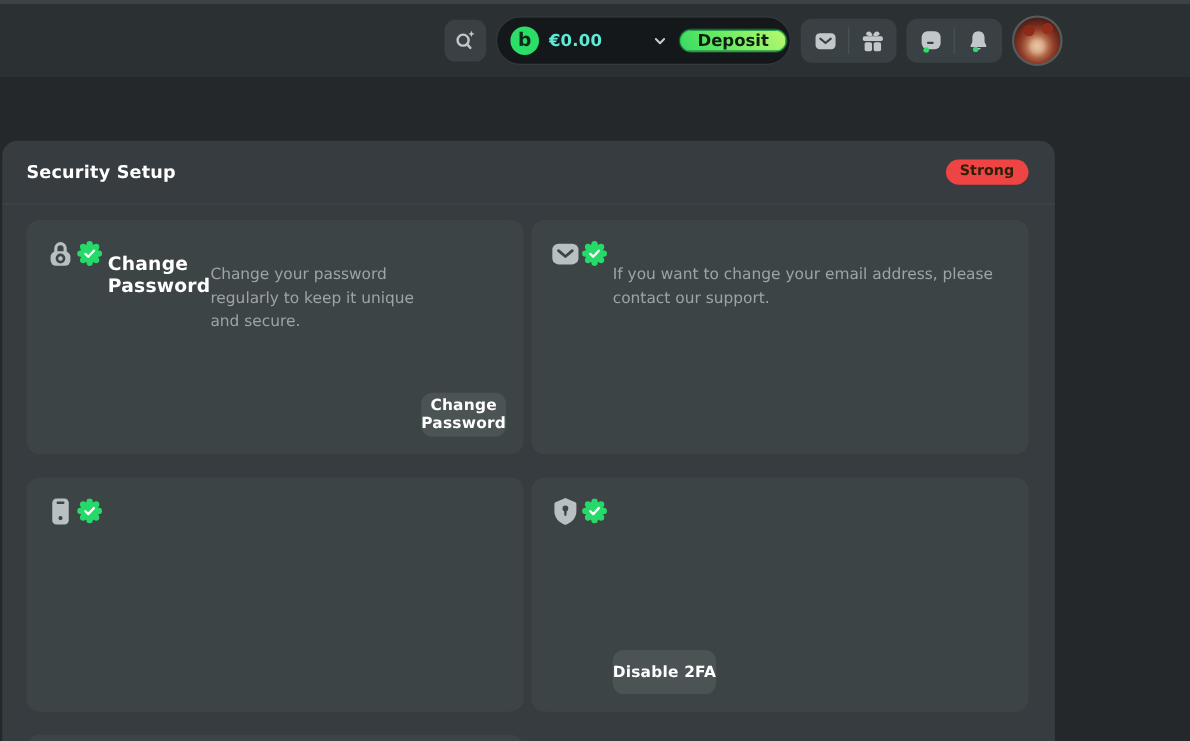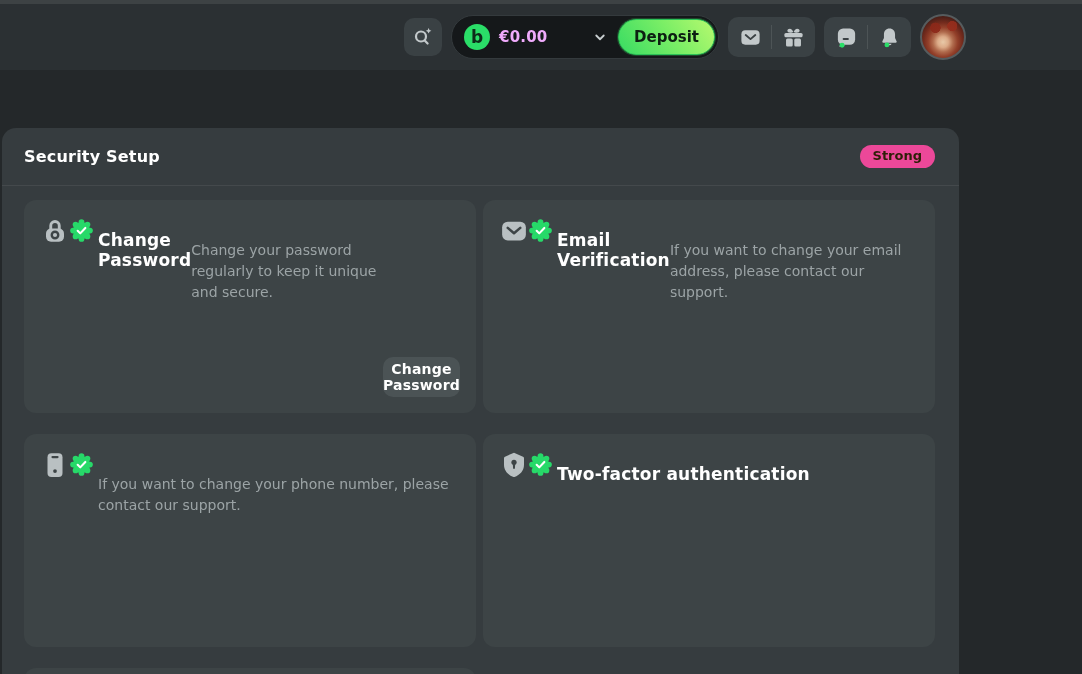--- a/index.html
+++ b/index.html
@@ -28,24 +28,24 @@
     width:268px; height:44px; border-radius:22px;
     background:#15181a; border:1px solid #343a3d;
     display:flex; align-items:center; padding:0 3px 0 12px; flex:none;
   }
   .coin {
     width:26px; height:26px; border-radius:50%;
     background:#2ade68; color:#0e2b1a;
     display:flex; align-items:center; justify-content:center;
     font-weight:bold; font-size:17px; line-height:1; flex:none;
   }
-  .balance-amount { color:#f0abfc; font-weight:bold; font-size:15px; margin-left:9px; letter-spacing:.2px;text-align:center; }
+  .balance-amount { color:#5eead4; font-weight:bold; font-size:15px; margin-left:9px; letter-spacing:.2px;text-align:center; }
   .balance-chevron { margin-left:auto; display:flex; align-items:center; cursor:pointer; }
   .deposit-btn {
-    height:36px; padding:0 15px; margin-left:9px; flex:none;
+    height:20px; padding:0 15px; margin-left:9px; flex:none;
     border-radius:18px; border:1px solid #2bc257;
     background:linear-gradient(55deg,#3edd63 5%,#7bee66 55%,#b7f96f 100%);
     box-shadow:0 0 0 1px rgba(62,221,99,.25);
     color:#0d1f12; font-weight:bold; font-size:15px; cursor:pointer;
     font-family:inherit;
   }
   .icon-group {
     height:40px; border-radius:10px; background:#3a4144;
     display:flex; align-items:center; padding:0 10px; flex:none;
   }
@@ -64,21 +64,21 @@
   .panel {
     position:absolute; left:2px; top:128px; width:957px; height:634px;
     background:#363c3f; border-radius:14px 14px 0 0;
   }
   .panel-header {
     height:58px; display:flex; align-items:center; justify-content:space-between;
     padding:0 24px 0 22px; border-bottom:1px solid rgba(255,255,255,.07);
   }
   .panel-title { color:#ffffff; font-size:16px; font-weight:bold; letter-spacing:.2px; }
   .strength-badge {
-    background:#ec4899; color:#2e1f07; font-weight:bold; font-size:13px;
+    background:#ef4444; color:#2e1f07; font-weight:bold; font-size:13px;
     padding:4px 13px; border-radius:13px; line-height:1.15;
   }
 
   .cards-grid {
     padding:14px 24px 0 22px;
     display:grid; grid-template-columns:1fr 1fr;
     gap:21px 7px; grid-auto-rows:213px;
   }
   .card {
     background:#3d4446; border-radius:12px; padding:16px;
@@ -226,21 +226,20 @@
                 <circle cx="5.8" cy="18.2" r="3"></circle>
               <circle cx="3.2" cy="12" r="3"></circle>
                 <circle cx="5.8" cy="5.8" r="3"></circle>
               <circle cx="12" cy="3.2" r="3"></circle>
                 <circle cx="18.2" cy="5.8" r="3"></circle>
             </g>
             <path d="M8 12.3l2.7 2.7 5.3-5.7" fill="none" stroke="#ffffff" stroke-width="2.2" stroke-linecap="round" stroke-linejoin="round"></path>
           </svg>
         </span>
       </div>
-      <h3 class="card-title">Email Verification</h3>
       <p class="card-desc">If you want to change your email address, please contact our support.</p>
     </article>
 
     <article class="card">
       <div class="card-top">
         <span class="card-icon">
           <svg width="30" height="30" viewBox="0 0 24 24">
             <rect x="6" y="2.5" width="12" height="19" rx="3.2" fill="#b9c0c2"></rect>
             <line x1="10" y1="5.6" x2="14" y2="5.6" stroke="#3d4446" stroke-width="1.8" stroke-linecap="round"></line>
             <circle cx="12" cy="16.8" r="1.5" fill="#3d4446"></circle>
@@ -256,21 +255,20 @@
                 <circle cx="5.8" cy="18.2" r="3"></circle>
               <circle cx="3.2" cy="12" r="3"></circle>
                 <circle cx="5.8" cy="5.8" r="3"></circle>
               <circle cx="12" cy="3.2" r="3"></circle>
                 <circle cx="18.2" cy="5.8" r="3"></circle>
             </g>
             <path d="M8 12.3l2.7 2.7 5.3-5.7" fill="none" stroke="#ffffff" stroke-width="2.2" stroke-linecap="round" stroke-linejoin="round"></path>
           </svg>
         </span>
       </div>
-      <p class="card-desc">If you want to change your phone number, please contact our support.</p>
     </article>
 
     <article class="card">
       <div class="card-top">
         <span class="card-icon">
           <svg width="30" height="30" viewBox="0 0 24 24">
             <path d="M12 2.2l7.2 3.1c.5.2.8.7.8 1.2v5.3c0 4.8-3.3 8.2-7.6 9.8a1.2 1.2 0 0 1-.8 0C7.3 20 4 16.6 4 11.8V6.5c0-.5.3-1 .8-1.2z" fill="#b9c0c2"></path>
             <circle cx="12" cy="9.8" r="2.1" fill="#3d4446"></circle>
             <path d="M11 10.8h2l-.3 4.2h-1.4z" fill="#3d4446"></path>
           </svg>
@@ -285,19 +283,19 @@
                 <circle cx="5.8" cy="18.2" r="3"></circle>
               <circle cx="3.2" cy="12" r="3"></circle>
                 <circle cx="5.8" cy="5.8" r="3"></circle>
               <circle cx="12" cy="3.2" r="3"></circle>
                 <circle cx="18.2" cy="5.8" r="3"></circle>
             </g>
             <path d="M8 12.3l2.7 2.7 5.3-5.7" fill="none" stroke="#ffffff" stroke-width="2.2" stroke-linecap="round" stroke-linejoin="round"></path>
           </svg>
         </span>
       </div>
-      <h3 class="card-title">Two-factor authentication</h3>
+      <button class="card-btn">Disable 2FA</button>
     </article>
 
     <article class="card partial"></article>
 
   </div>
 </main>
 
 </body></html>

